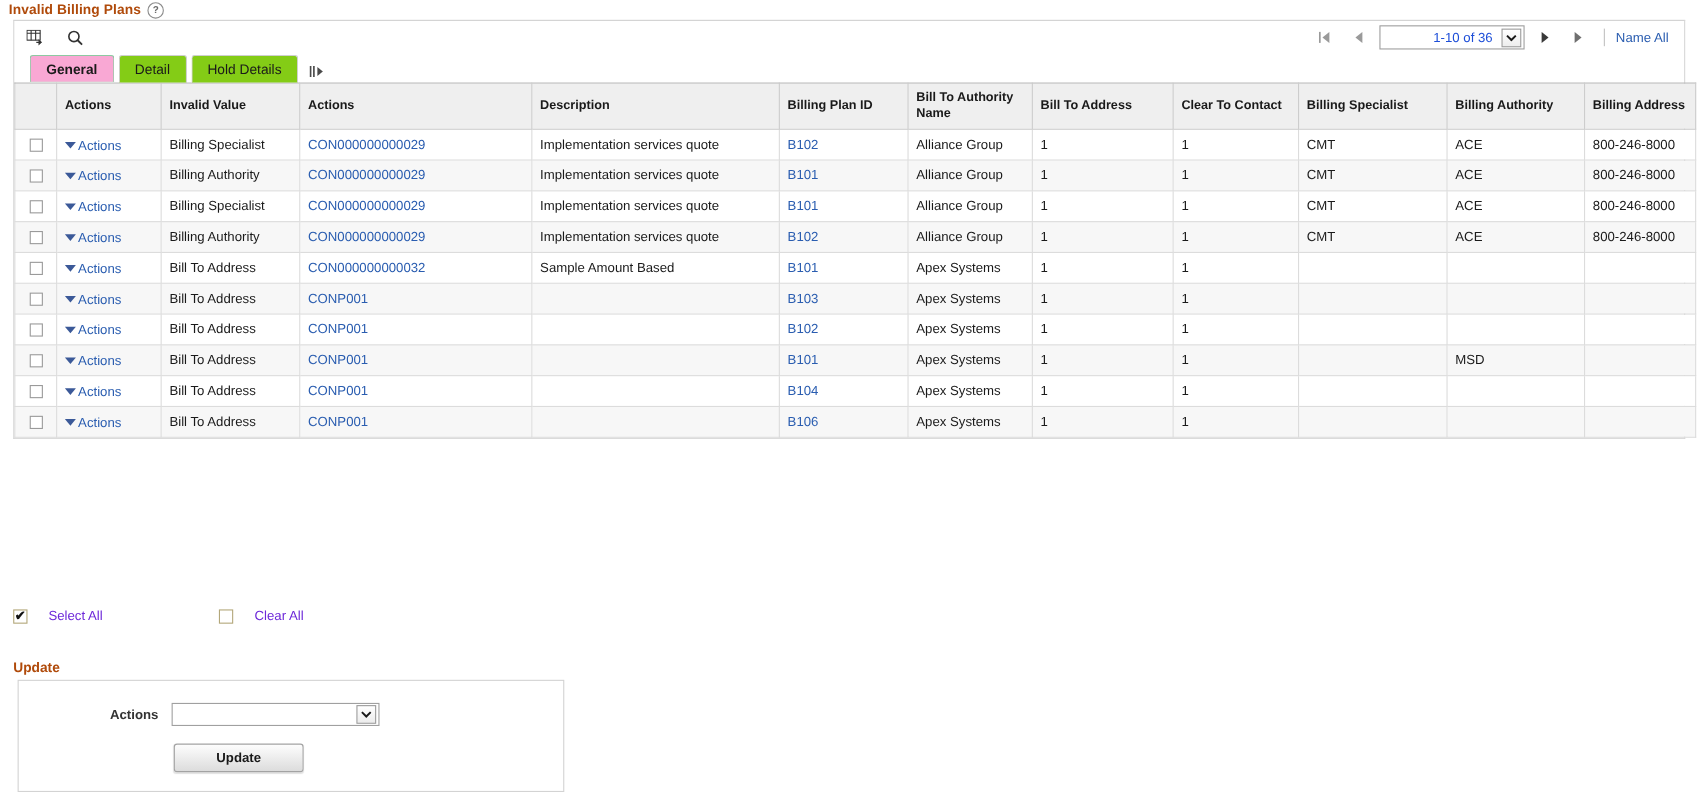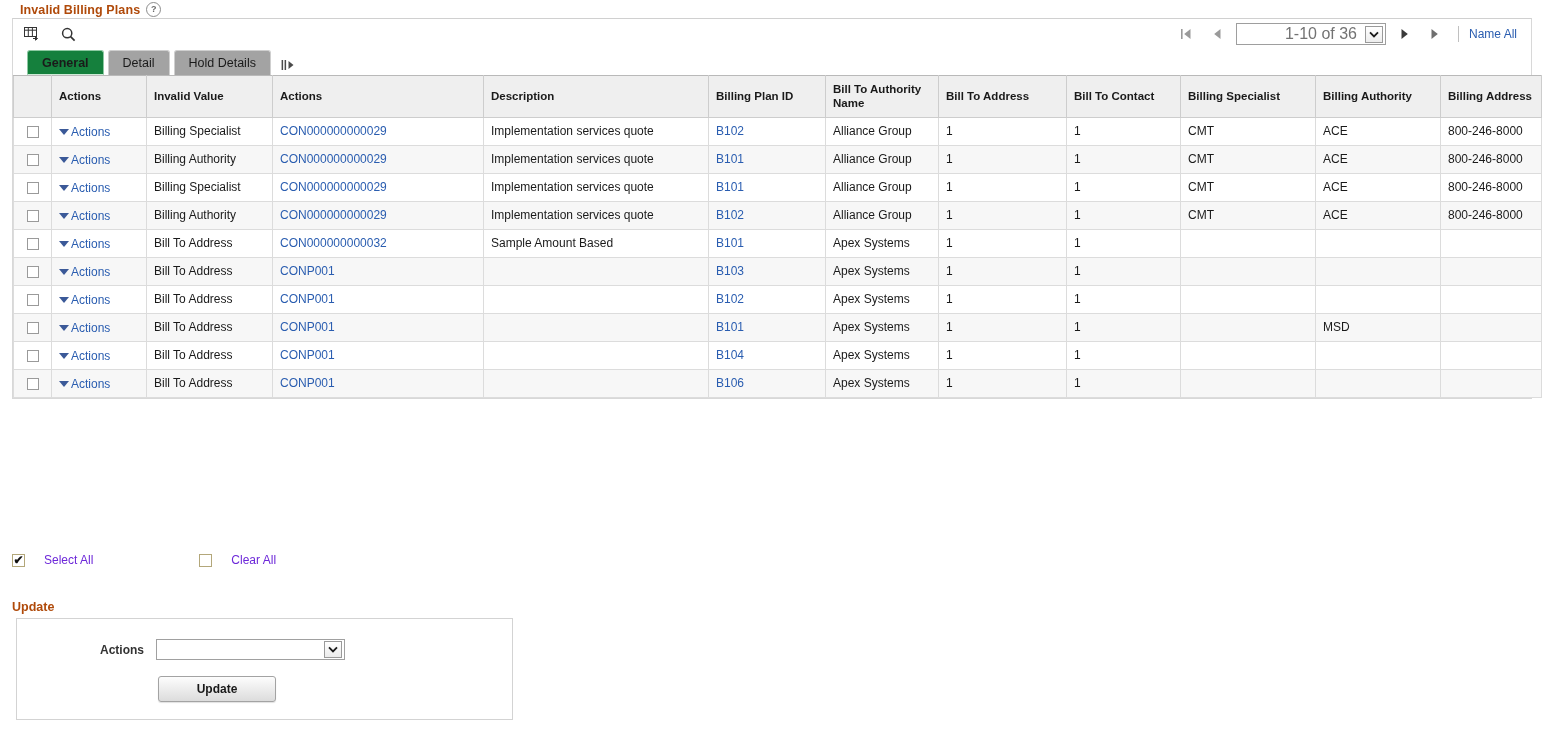--- a/index.html
+++ b/index.html
@@ -13,24 +13,23 @@
     position: relative;
     width: 1544px;
     height: 732px;
     background: #ffffff;
     overflow: hidden;
   }
 
   
   .grid-title-bar {
     position: absolute;
-    left: 20px;
+    left: 8px;
     top: 2px;
     display: flex;
-    align-items: center;
     gap: 6px;
   }
   .grid-title {
     font-size: 12.5px;
     font-weight: bold;
     color: #b04a0a;
     letter-spacing: .1px;
     white-space: nowrap;
   }
   .help-icon {
@@ -107,22 +106,22 @@
     display: inline-flex;
     align-items: center;
     border: 1px solid #9e9e9e;
     background: #ffffff;
     height: 22px;
     padding: 0 2px 0 8px;
     margin: 0 4px;
     box-sizing: border-box;
   }
   .pg-label {
-    font-size: 16px;
-    color: #737373;
+    font-size: 12px;
+    color: #1d4ed8;
     white-space: nowrap;
     padding-right: 8px;
     margin-left: 40px;
   }
   .pg-arrowbox {
     width: 18px;
     height: 17px;
     border: 1px solid #9a9a9a;
     background: linear-gradient(#ffffff, #ededed);
     display: inline-flex;
@@ -156,31 +155,31 @@
   }
   .tab {
     height: 25px;
     min-width: 54px;
     padding: 0 14px;
     display: inline-flex;
     align-items: center;
     justify-content: center;
     font-size: 12.5px;
     color: #1a1a1a;
-    background: #a3a3a3;
+    background: #84cc16;
     border: 1px solid #cfcfcf;
     border-bottom: none;
     border-radius: 3px 3px 0 0;
     margin-right: 4px;
     cursor: pointer;
     box-sizing: border-box;
     white-space: nowrap;
   }
   .tab.active {
-    background: #15803d;
+    background: #f9a8d4;
     border: 1px solid #8dc9a2;
     border-bottom: 1px solid #cdebd6;
     font-weight: bold;
   }
   .tab-expand {
     margin-left: 6px;
     margin-bottom: 4px;
     display: inline-flex;
     align-items: center;
     cursor: pointer;
@@ -478,21 +477,21 @@
       <thead>
         <tr>
           <th class="col-check"></th>
           <th>Actions</th>
           <th>Invalid Value</th>
           <th>Actions</th>
           <th>Description</th>
           <th>Billing Plan ID</th>
           <th>Bill To Authority Name</th>
           <th>Bill To Address</th>
-          <th>Bill To Contact</th>
+          <th>Clear To Contact</th>
           <th>Billing Specialist</th>
           <th>Billing Authority</th>
           <th>Billing Address</th>
         </tr>
       </thead>
       <tbody id="grid-body">
           <tr>
             <td class="col-check"><span class="row-check"></span></td>
             <td><span class="actions-cell">
                 <span class="caret-down"></span>

